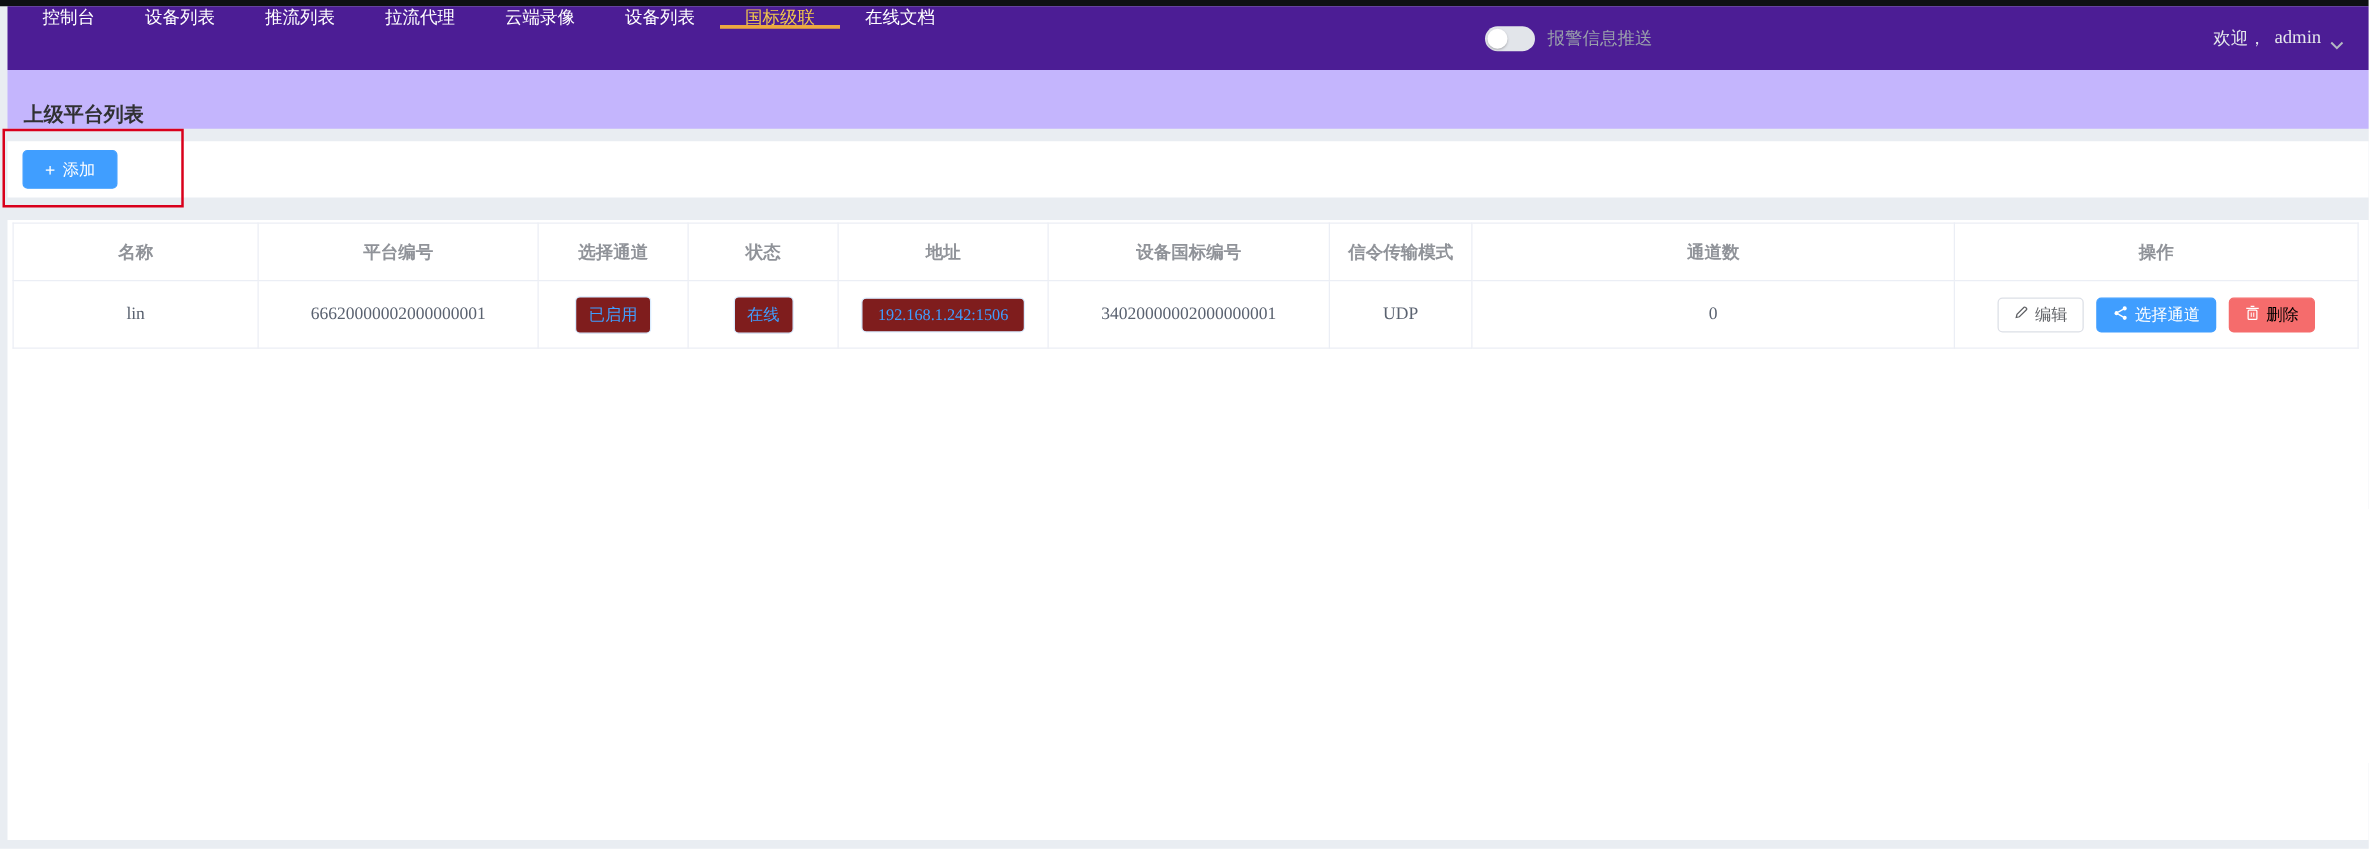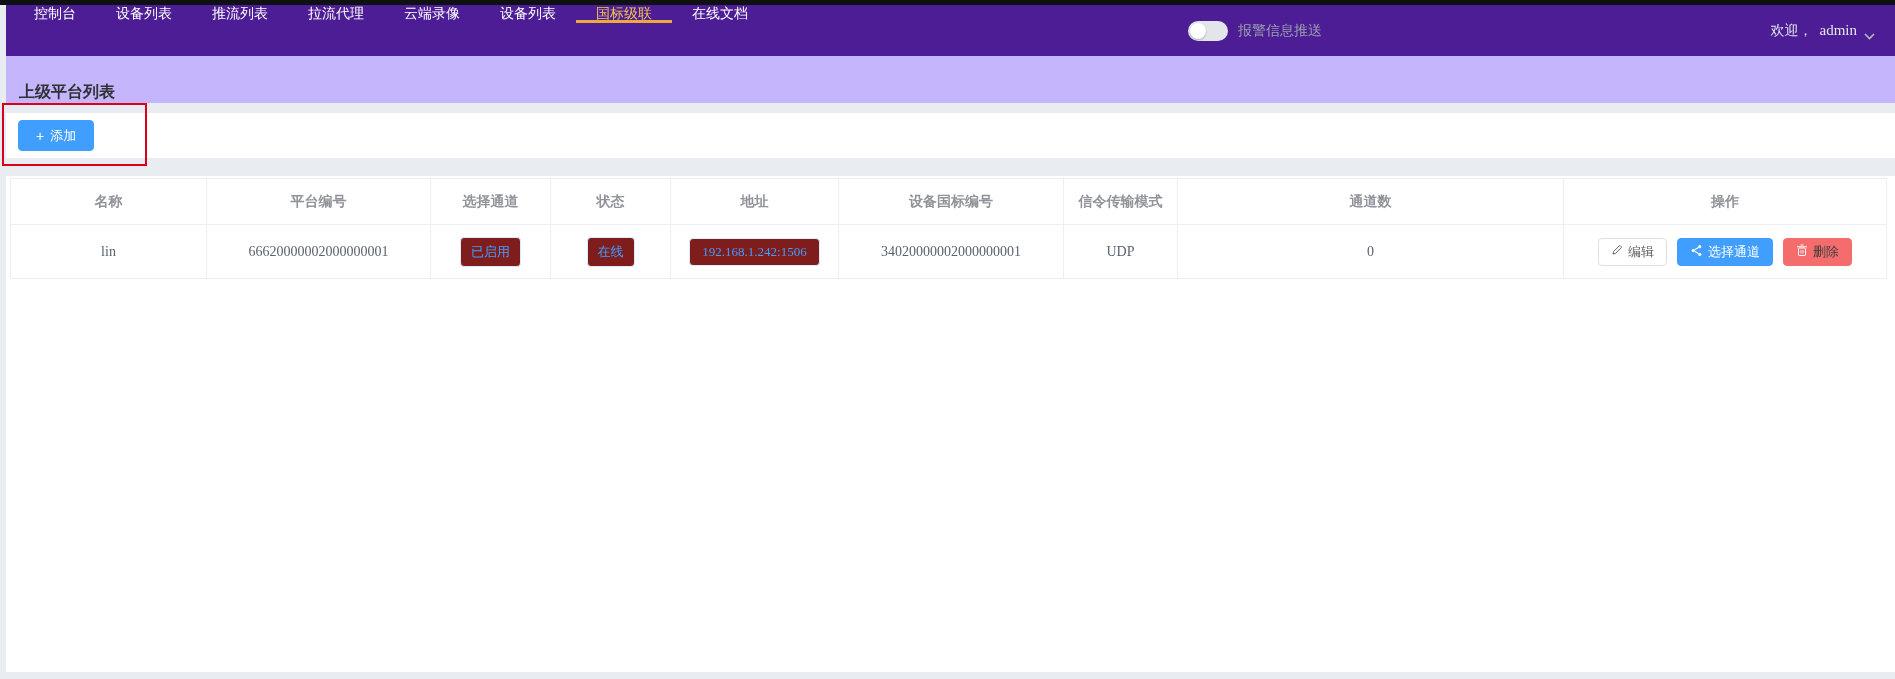--- a/index.html
+++ b/index.html
@@ -82,21 +82,21 @@
   }
   .tag.addr { padding:5px 12px; font-size:13px; }
 
   .actions { display:flex; align-items:center; justify-content:center; gap:10px; }
   .btn {
     display:inline-flex; align-items:center; justify-content:center; gap:5px;
     height:28px; padding:0 12px; border-radius:4px; font-size:13px; cursor:pointer; white-space:nowrap;
   }
   .btn-edit { background:#ffffff; border:1px solid #dcdfe6; color:#606266;font-family:Liberation Serif, serif; }
   .btn-primary { background:#409eff; border:1px solid #409eff; color:#ffffff; }
-  .btn-danger { background:#f56c6c; border:1px solid #f56c6c; color:#404040; }
+  .btn-danger { background:#f56c6c; border:1px solid #f56c6c; color:#000000; }
   .ico { display:inline-block; }
 
   
   .annotation {
     position:absolute; left:2px; top:103px; width:145px; height:63px;
     border:2px solid #d9001b; z-index:50; pointer-events:none;
   }
 </style>
 </head>
 <body>

